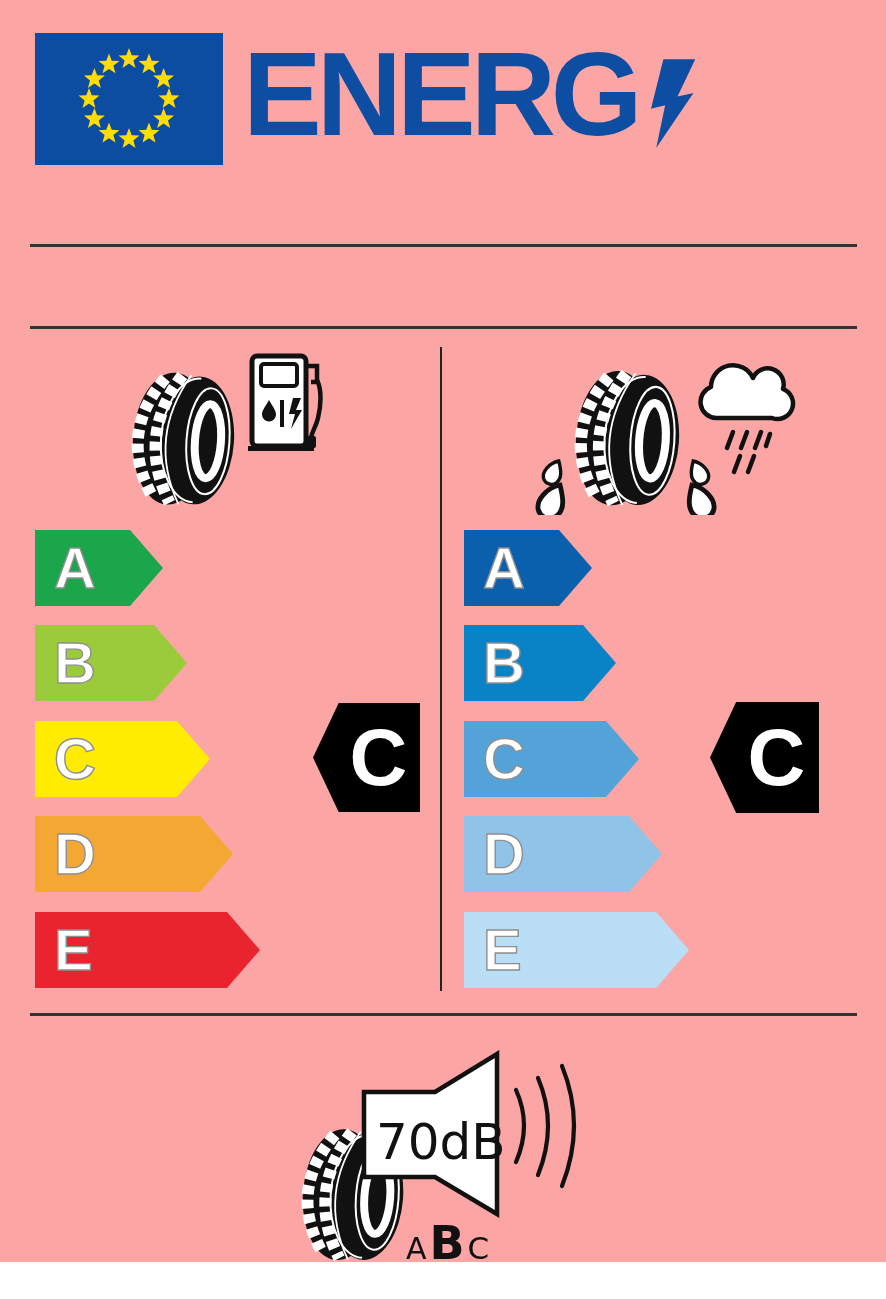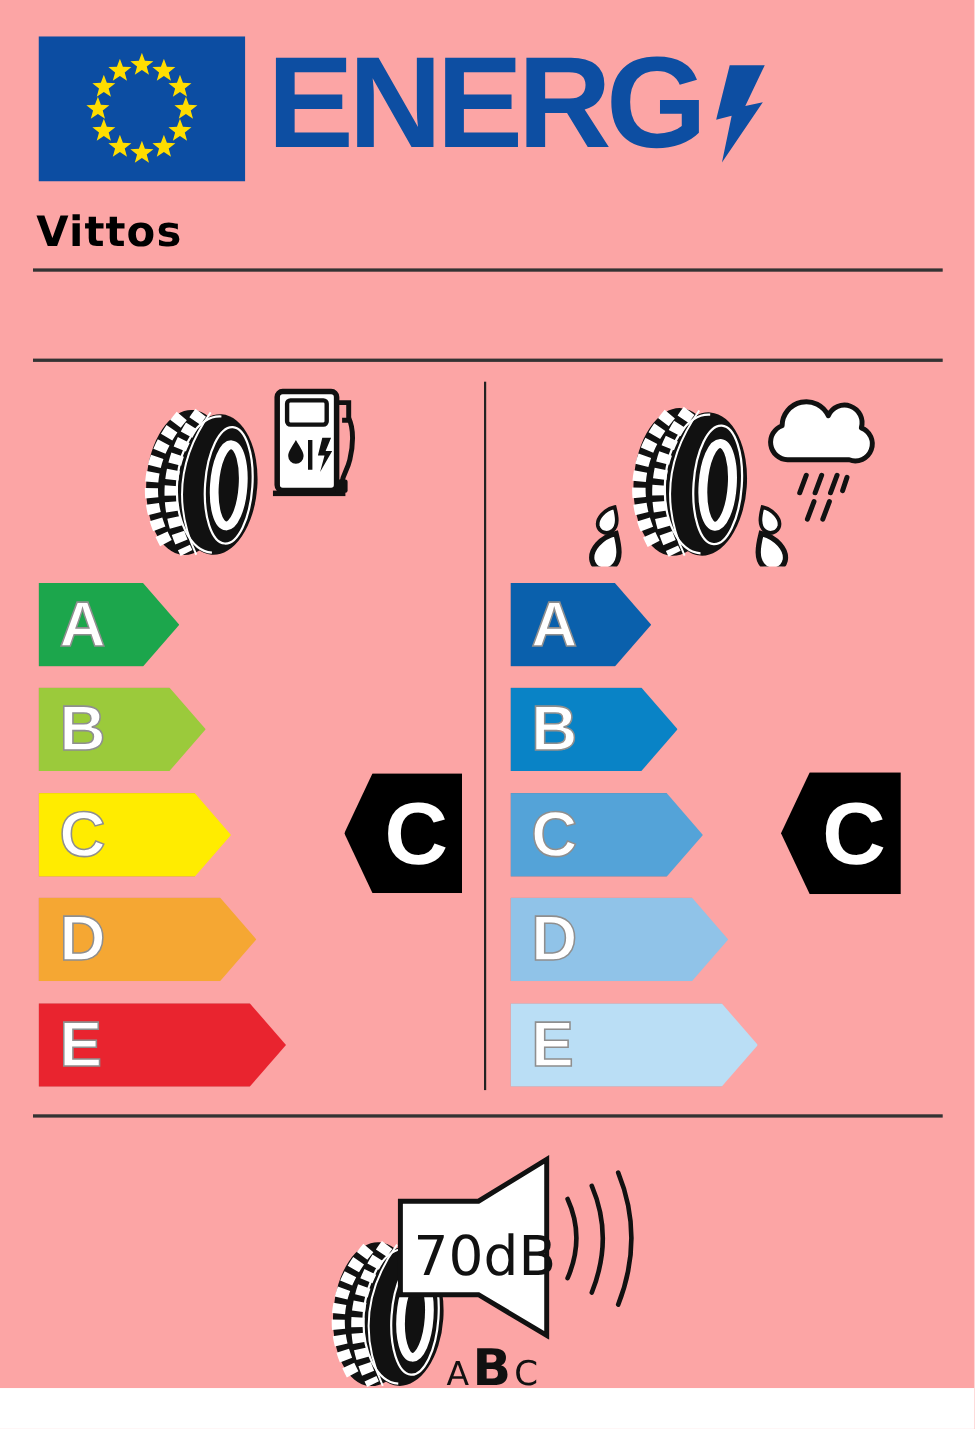--- a/index.html
+++ b/index.html
@@ -89,21 +89,20 @@
       <use href="#star" x="-34.6" y="20"></use>
       <use href="#star" x="-20" y="5.4"></use>
     </g>
   </svg>
 
   <div class="logo-text" style="left:243px;top:35px;color:#0D4EA2">ENERG</div>
   <svg class="abs" style="left:651px;top:55px" width="46" height="97" viewBox="0 0 52 100">
     <polygon points="14,0 50,0 30,42 48,38 6,100 16,52 0,56" fill="#0D4EA2"></polygon>
   </svg>
 
-  <div class="brand-name" style="left:33px;top:192px">Vittos</div>
   <div class="rule" style="top:244px"></div>
   <div class="rule" style="top:326px"></div>
 
   <div class="vdivider" style="left:440px;top:347px;height:644px"></div>
 
   <svg class="abs" style="left:131px;top:371px" width="104" height="137" viewBox="0 0 104 136">
       <use href="#tire-shape"></use>
     </svg>
 
   <svg class="abs" style="left:248px;top:352px" width="78" height="100" viewBox="0 0 78 100">

